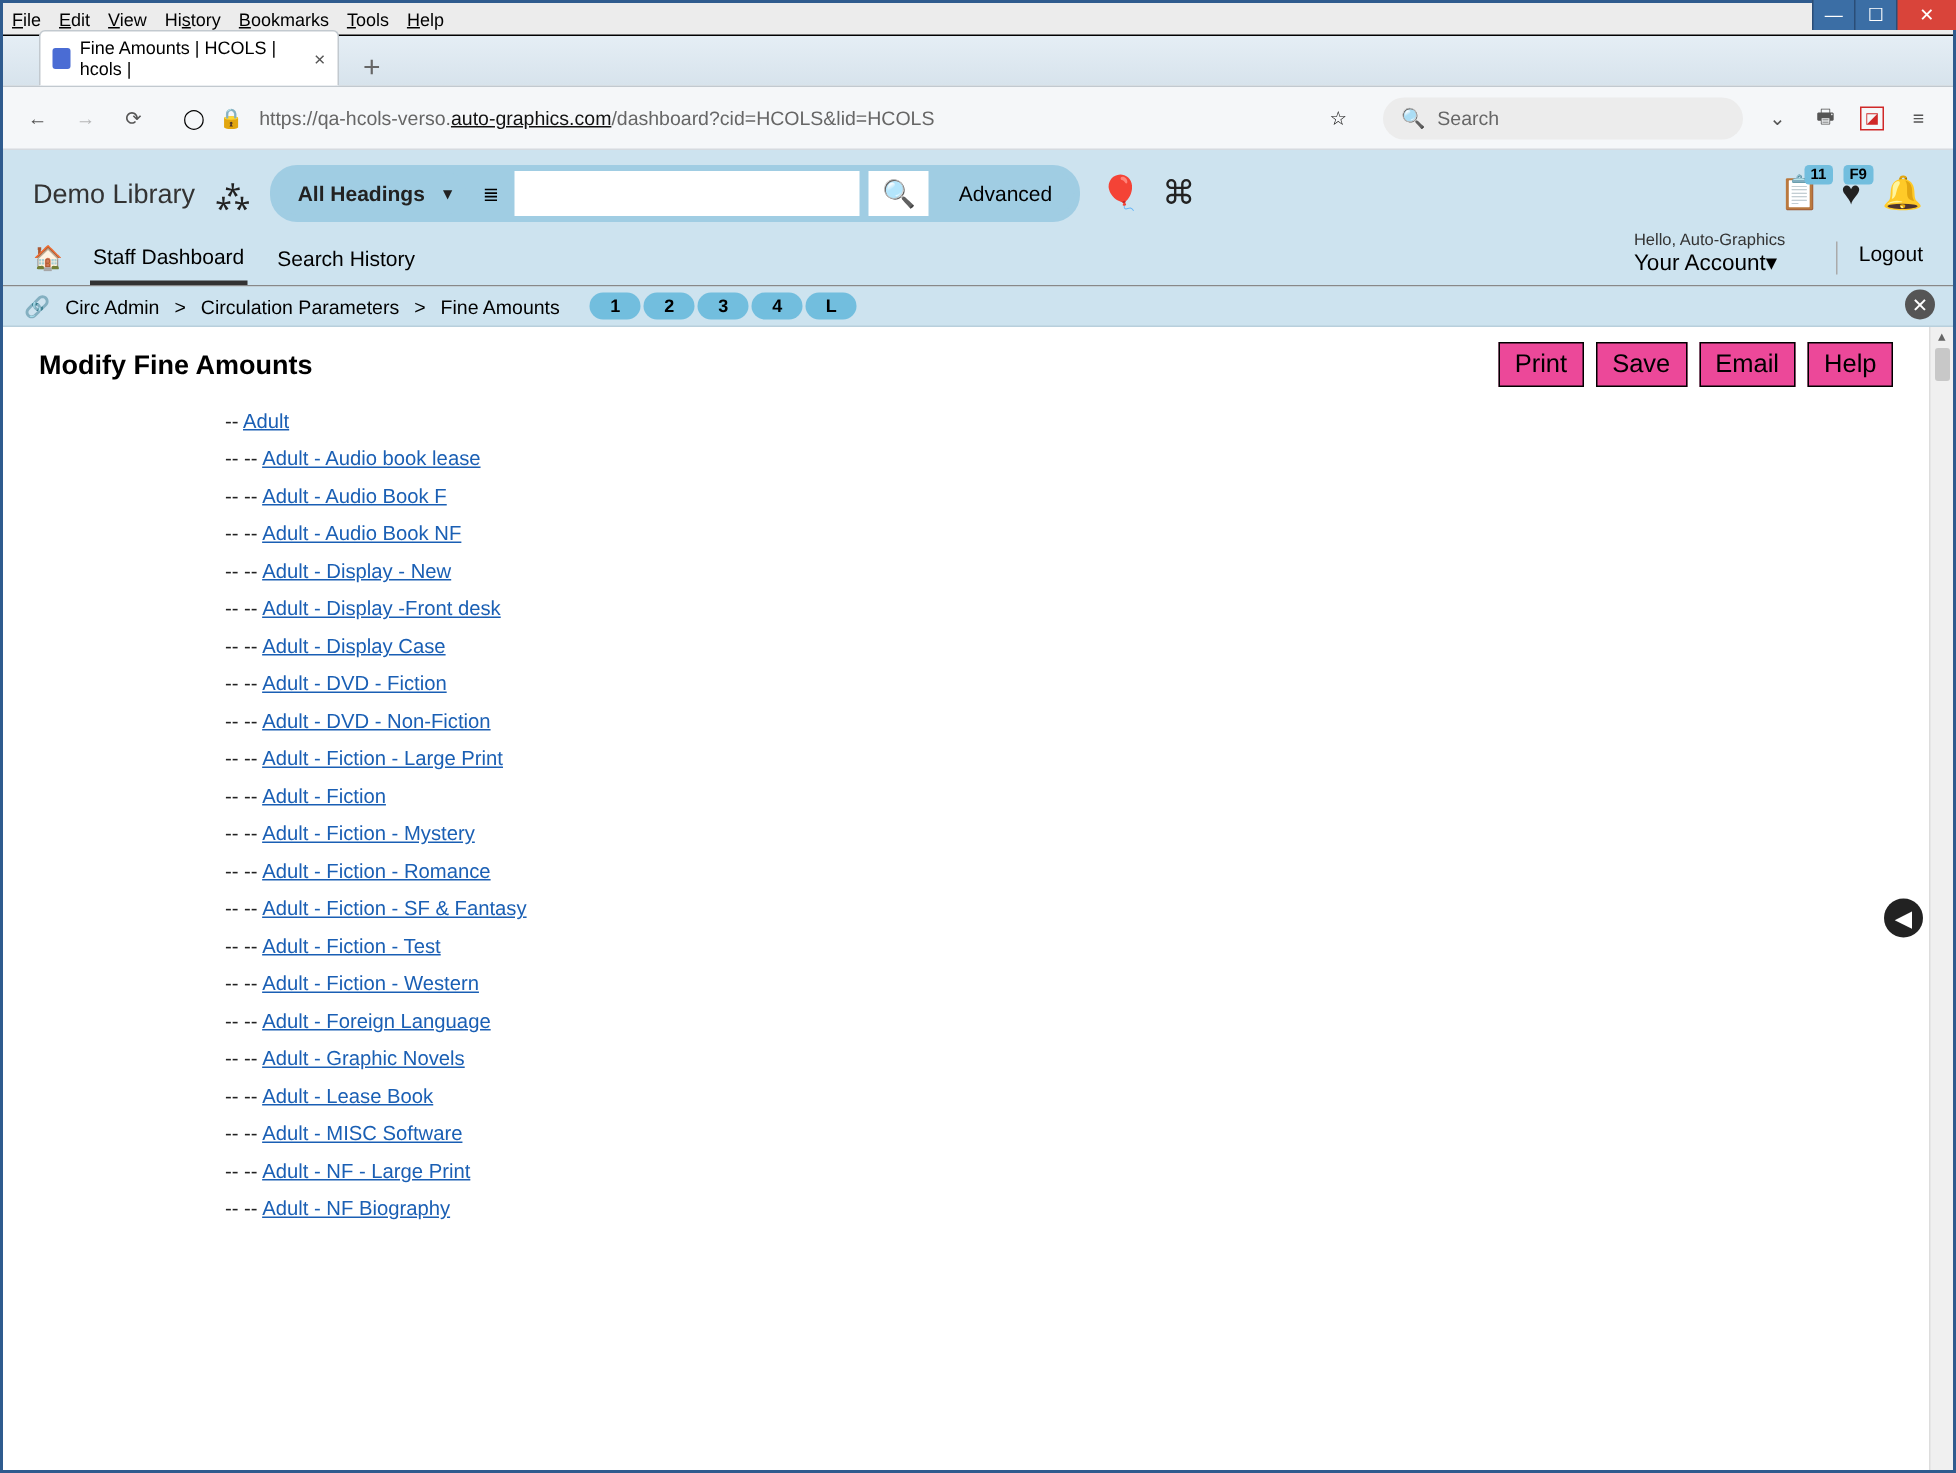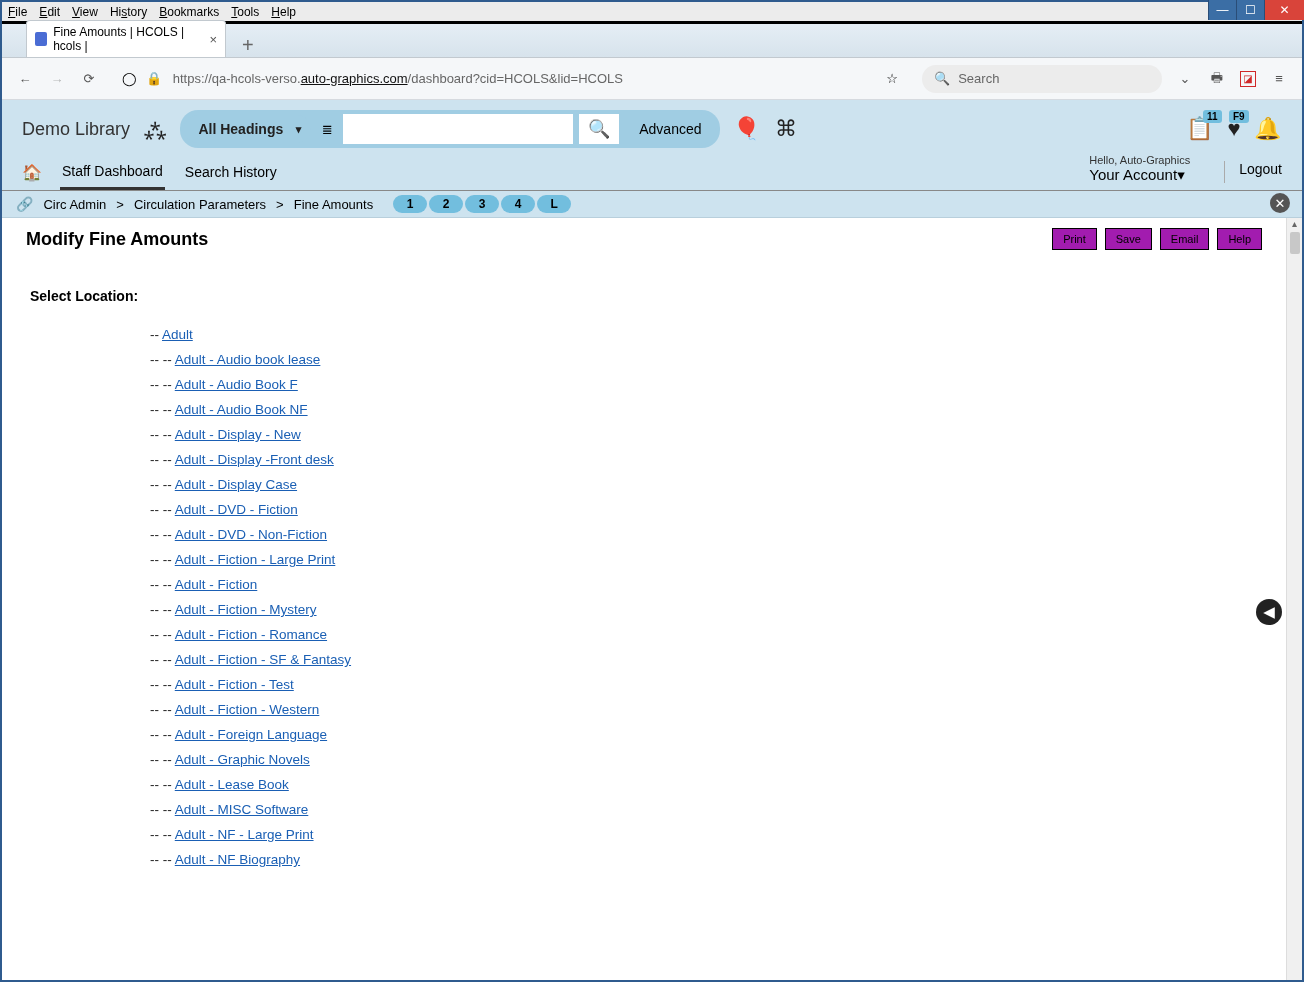--- a/index.html
+++ b/index.html
@@ -1,20 +1,20 @@
 <!DOCTYPE html>
 <html><head>
 <meta charset="utf-8">
 <style>
 * { box-sizing: border-box; margin: 0; padding: 0; }
 body { font-family: "Segoe UI", Tahoma, sans-serif; font-size: 13px; background: #fff; width: 1304px; height: 982px; overflow: hidden; position: relative; }
 
 
 .window-frame { width: 100%; height: 100%; border: 2px solid #2f5b8e; background: #fff; display: flex; flex-direction: column; }
-.menu-bar { height: 22px; background: #ececec; display: flex; align-items: center; padding: 0 6px; gap: 12px; border-bottom: 3px solid #000000; }
+.menu-bar { height: 22px; background: #ececec; display: flex; align-items: center; padding: 0 6px; gap: 12px; border-bottom: 1px solid #000000; }
 .menu-bar span { font-size: 12px; cursor: default; }
 .menu-bar span .u { text-decoration: underline; }
 .window-controls { position: absolute; right: 0; top: 0; display: flex; height: 20px; }
 .wc { width: 28px; height: 20px; display: flex; align-items: center; justify-content: center; font-size: 12px; color: #fff; background: #3b6ea5; border-left: 1px solid #2a4d77; cursor: default; }
 .wc.close { background: #d9443a; width: 40px; }
 
 .tab-strip { height: 34px; background: linear-gradient(#e5eef5,#d7e3ec); display: flex; align-items: flex-end; padding: 0 24px; gap: 6px; border-bottom: 1px solid #c2c9cf; }
 .browser-tab { background: #fff; border: 1px solid #c2c9cf; border-bottom: none; border-radius: 4px 4px 0 0; padding: 4px 8px; display: flex; align-items: center; gap: 6px; font-size: 12px; max-width: 200px; }
 .browser-tab .favicon { width: 14px; height: 14px; background: #4a6cd4; border-radius: 2px; display:inline-block; }
 .browser-tab .tab-x { font-size: 13px; color: #555; cursor: default; margin-left: 4px; }
@@ -57,21 +57,21 @@
 .steps { display: flex; gap: 2px; margin-left: 10px; }
 .step { background: #72bede; color:#000; font-weight:bold; width: 34px; height: 18px; border-radius: 9px; display:flex; align-items:center; justify-content:center; font-size:12px; }
 .close-x { position:absolute; right:12px; top:2px; width:20px; height:20px; border-radius:50%; background:#555; color:#fff; display:flex; align-items:center; justify-content:center; font-size:13px; cursor:default; }
 
 
 .content-wrap { flex:1; position:relative; background:#fff; display:flex; min-height:0; }
 .content { flex:1; overflow:auto; padding: 0 0 20px 0; }
 .title-row { display:flex; align-items:center; padding: 10px 24px; }
 .page-title { font-weight:bold; font-size:18px; }
 .btn-row { margin-left:auto; display:flex; gap:8px; }
-.sq-btn { border:1px solid #000; background:#a21caf; padding:4px 10px; font-size:11px; cursor:default; }
+.sq-btn { border:1px solid #000; background:#ec4899; padding:4px 10px; font-size:17px; cursor:default; }
 
 .section-label { font-weight:bold; font-size:14px; padding: 28px 0 18px 28px; }
 .tree { padding: 0 0 0 28px; font-size:13.5px; line-height: 25px; }
 .tree-row { display:flex; gap: 6px; }
 .active-lbl { width: 110px; }
 .loc-link { color: #1a5fb4; text-decoration: underline; cursor: default; }
 .sub-items { padding-left: 120px; }
 .sub-row { }
 .dashes { color:#222; }
 
@@ -188,21 +188,20 @@
         <div class="title-row">
           <div class="page-title">Modify Fine Amounts</div>
           <div class="btn-row">
             <button class="sq-btn">Print</button>
             <button class="sq-btn">Save</button>
             <button class="sq-btn">Email</button>
             <button class="sq-btn">Help</button>
           </div>
         </div>
 
-        <div class="section-label">Select Location:</div>
 
         <div class="tree">
           <div class="sub-items" id="sub-items">
               <div class="sub-row"><span class="dashes">--  </span><a class="loc-link">Adult</a></div>
               <div class="sub-row"><span class="dashes">--  --  </span><a class="loc-link">Adult - Audio book lease</a></div>
               <div class="sub-row"><span class="dashes">--  --  </span><a class="loc-link">Adult - Audio Book F</a></div>
               <div class="sub-row"><span class="dashes">--  --  </span><a class="loc-link">Adult - Audio Book NF</a></div>
               <div class="sub-row"><span class="dashes">--  --  </span><a class="loc-link">Adult - Display - New</a></div>
               <div class="sub-row"><span class="dashes">--  --  </span><a class="loc-link">Adult - Display -Front desk</a></div>
               <div class="sub-row"><span class="dashes">--  --  </span><a class="loc-link">Adult - Display Case</a></div>

